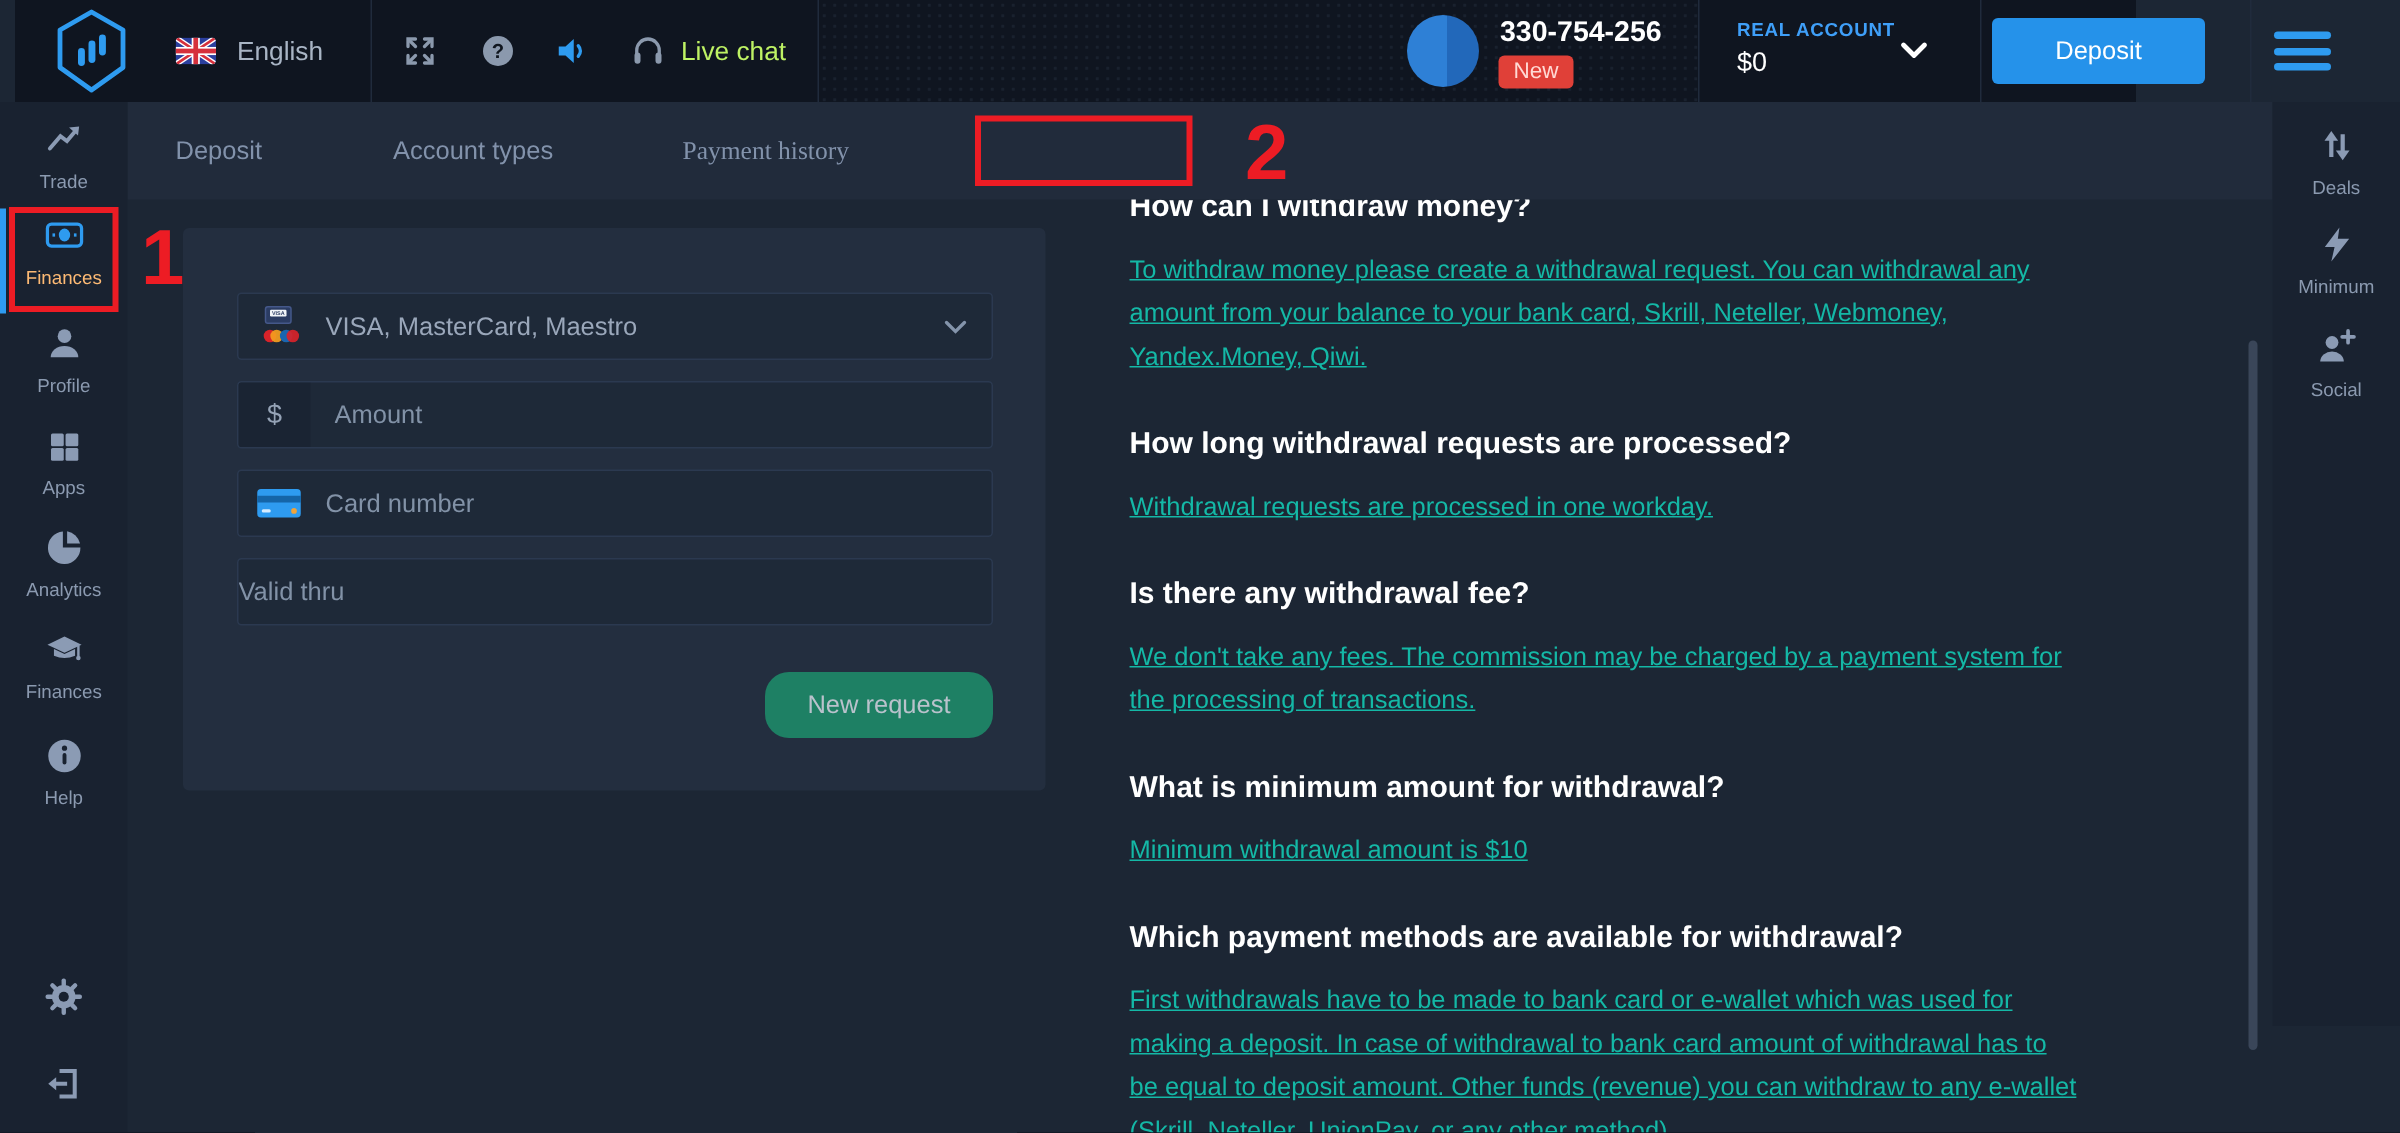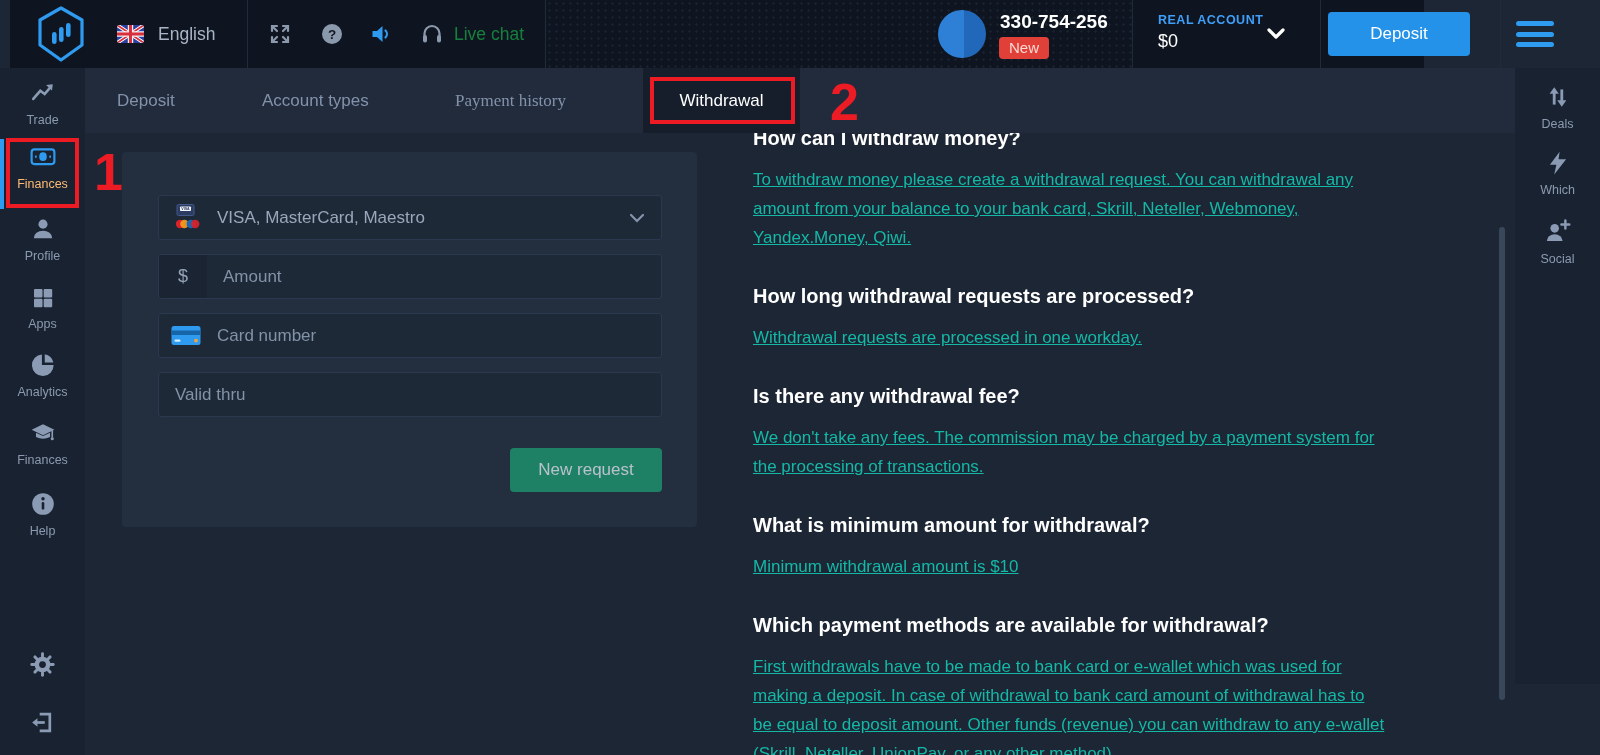--- a/index.html
+++ b/index.html
@@ -11,21 +11,21 @@
   .dots { background-image: radial-gradient(rgba(130,155,190,0.09) 1px, transparent 1.3px); background-size:7px 7px; }
 
   
   .header { position:absolute; left:0; top:0; width:1414px; height:68px; background:#0f1520; z-index:30;margin-left:10px; }
   .hdr-divider { position:absolute; top:0; width:1px; height:68px; background:#202b3c; }
   .hdr-dots { position:absolute; left:536px; top:0; width:586px; height:68px; }
   .logo { position:absolute; left:22px; top:5px; }
   .flag { position:absolute; left:107px; top:25px; width:27px; height:18px; border-radius:3px; overflow:hidden; }
   .lang-label { position:absolute; left:148px; top:24px; font-size:17.5px; color:#a9b5c5; }
   .icon-btn { position:absolute; top:22px; }
-  .livechat-label { position:absolute; left:444px; top:24px; font-size:17.5px; color:#15803d; }
+  .livechat-label { position:absolute; left:444px; top:24px; font-size:17.5px; color:#bef264; }
   .avatar { position:absolute; left:928px; top:10px; width:48px; height:48px; border-radius:50%;
             background:linear-gradient(90deg,#2e80d6 55%, #2268ba 55%); }
   .account-id { position:absolute; left:990px; top:11px; font-size:19px; font-weight:bold; color:#fff; }
   .new-badge { position:absolute; left:989px; top:37px; background:#e04038; color:#ffd9d4;
                font-size:15px; padding:2px 10px 3px; border-radius:4px; }
   .acct-type { position:absolute; left:1148px; top:13px; font-size:12.5px; letter-spacing:0.5px; color:#3f9ff8; font-weight:bold; }
   .acct-balance { position:absolute; left:1148px; top:31px; font-size:18px; color:#fff; }
   .acct-chevron { position:absolute; left:1256px; top:27px; }
   .deposit-btn { position:absolute; left:1318px; top:12px; width:142px; height:44px; background:#2592ea;
                  border:none; border-radius:4px; color:#fff; font-size:17px; font-family:inherit; cursor:pointer; }
@@ -53,21 +53,21 @@
   .form-card { position:absolute; left:122px; top:152px; width:575px; height:375px; background:#232e3f; border-radius:4px; z-index:1; }
   .field { position:absolute; left:36px; width:504px; height:45px; background:#1e2938; border:1px solid #2b3950;
            border-radius:3px; display:flex; align-items:center; overflow:hidden; }
   .field input { flex:1; background:transparent; border:none; outline:none; color:#c6d0de;
                  font-size:17px; font-family:inherit; height:100%; }
   .field input::placeholder { color:#8292a7; opacity:1; }
   .prefix-box { width:48px; height:100%; background:#1a2433; display:flex; align-items:center; justify-content:center;
                 color:#95a3b6; font-size:18px; margin-right:16px; flex:none; }
   .method-text { flex:1; color:#9aa7ba; font-size:17px; }
   .submit-btn { position:absolute; left:388px; top:296px; width:152px; height:44px; background:#1e8064; border:none;
-                border-radius:4px; color:#b9c2cc; font-size:17px; font-family:inherit; cursor:pointer;text-align:center; }
+                border-radius:16px; color:#b9c2cc; font-size:17px; font-family:inherit; cursor:pointer;text-align:center; }
 
   
   .faq { position:absolute; left:753px; top:125px; width:712px; z-index:1; }
   .faq h3 { font-size:20px; line-height:27px; font-weight:bold; color:#ffffff; margin-bottom:13px; }
   .faq p { font-size:17px; line-height:29px; color:#14b8a6; margin-bottom:31px; white-space:pre-line;text-decoration:underline; }
 
   
   .ann-rect { position:absolute; border:4px solid #ed1c24; z-index:40; pointer-events:none; }
   .ann-num { position:absolute; color:#ed1c24; font-size:52px; font-weight:800; line-height:1; z-index:40; pointer-events:none; }
 </style>
@@ -127,32 +127,31 @@
         <svg width="30" height="24" viewBox="0 0 30 24">
           <rect x="0.5" y="2" width="29" height="19" rx="2.5" fill="#2e9bf0"></rect>
           <rect x="0.5" y="6.5" width="29" height="4.5" fill="#1565a8"></rect>
           <rect x="3.5" y="15.5" width="6" height="2.2" rx="1" fill="#d6ecff"></rect>
           <circle cx="25" cy="16.6" r="1.9" fill="#f0a43a"></circle>
         </svg>
       </span>
       <input type="text" placeholder="Card number" style="">
     </div>
 
-    <div class="field" style="top:220px; padding-left:16px;">
+    <div class="field" style="top:220px; ">
       <input type="text" placeholder="Valid thru" style="">
     </div>
 
     <button class="submit-btn">New request</button>
   </div>
 
   <div class="navbar">
     <span class="nav-item" style="left:32px;">Deposit</span>
     <span class="nav-item" style="left:177px;">Account types</span>
     <span class="nav-item" style="left:370px;font-family:Liberation Serif, serif;">Payment history</span>
-    <div class="nav-tab-active">Withdrawal</div>
   </div>
 
   <div class="header">
     <div class="hdr-dots dots"></div>
     <div class="hdr-divider" style="left:237px;"></div>
     <div class="hdr-divider" style="left:535px;"></div>
     <div class="hdr-divider" style="left:1122px;"></div>
     <div class="hdr-divider" style="left:1310px;"></div>
     <div class="hdr-divider" style="left:1490px;"></div>
 
@@ -326,21 +325,21 @@
         <polygon points="8.5,3 4.3,9 12.7,9" fill="#8b9bb4"></polygon>
         <path d="M15.5 5 V16" stroke="#8b9bb4" stroke-width="2.6"></path>
         <polygon points="15.5,21 11.3,15 19.7,15" fill="#8b9bb4"></polygon>
       </svg>
       <span class="lbl">Deals</span>
     </div>
     <div class="side-item" style="top:82px; width:85px;">
       <svg width="26" height="26" viewBox="0 0 24 24">
         <polygon points="13.5,1.5 4.5,13.5 10.5,13.5 8.5,22.5 19.5,8.5 12.5,8.5" fill="#8b9bb4"></polygon>
       </svg>
-      <span class="lbl">Which</span>
+      <span class="lbl">Minimum</span>
     </div>
     <div class="side-item" style="top:150px; width:85px;">
       <svg width="27" height="27" viewBox="0 0 24 24">
         <circle cx="9.5" cy="9.2" r="3.8" fill="#8b9bb4"></circle>
         <path d="M2.5 20.5 a7 6 0 0 1 14 0 Z" fill="#8b9bb4"></path>
         <path d="M15.5 5.8 H22.5 M19 2.3 V9.3" stroke="#8b9bb4" stroke-width="2.2" stroke-linecap="round"></path>
       </svg>
       <span class="lbl">Social</span>
     </div>
   </div>

